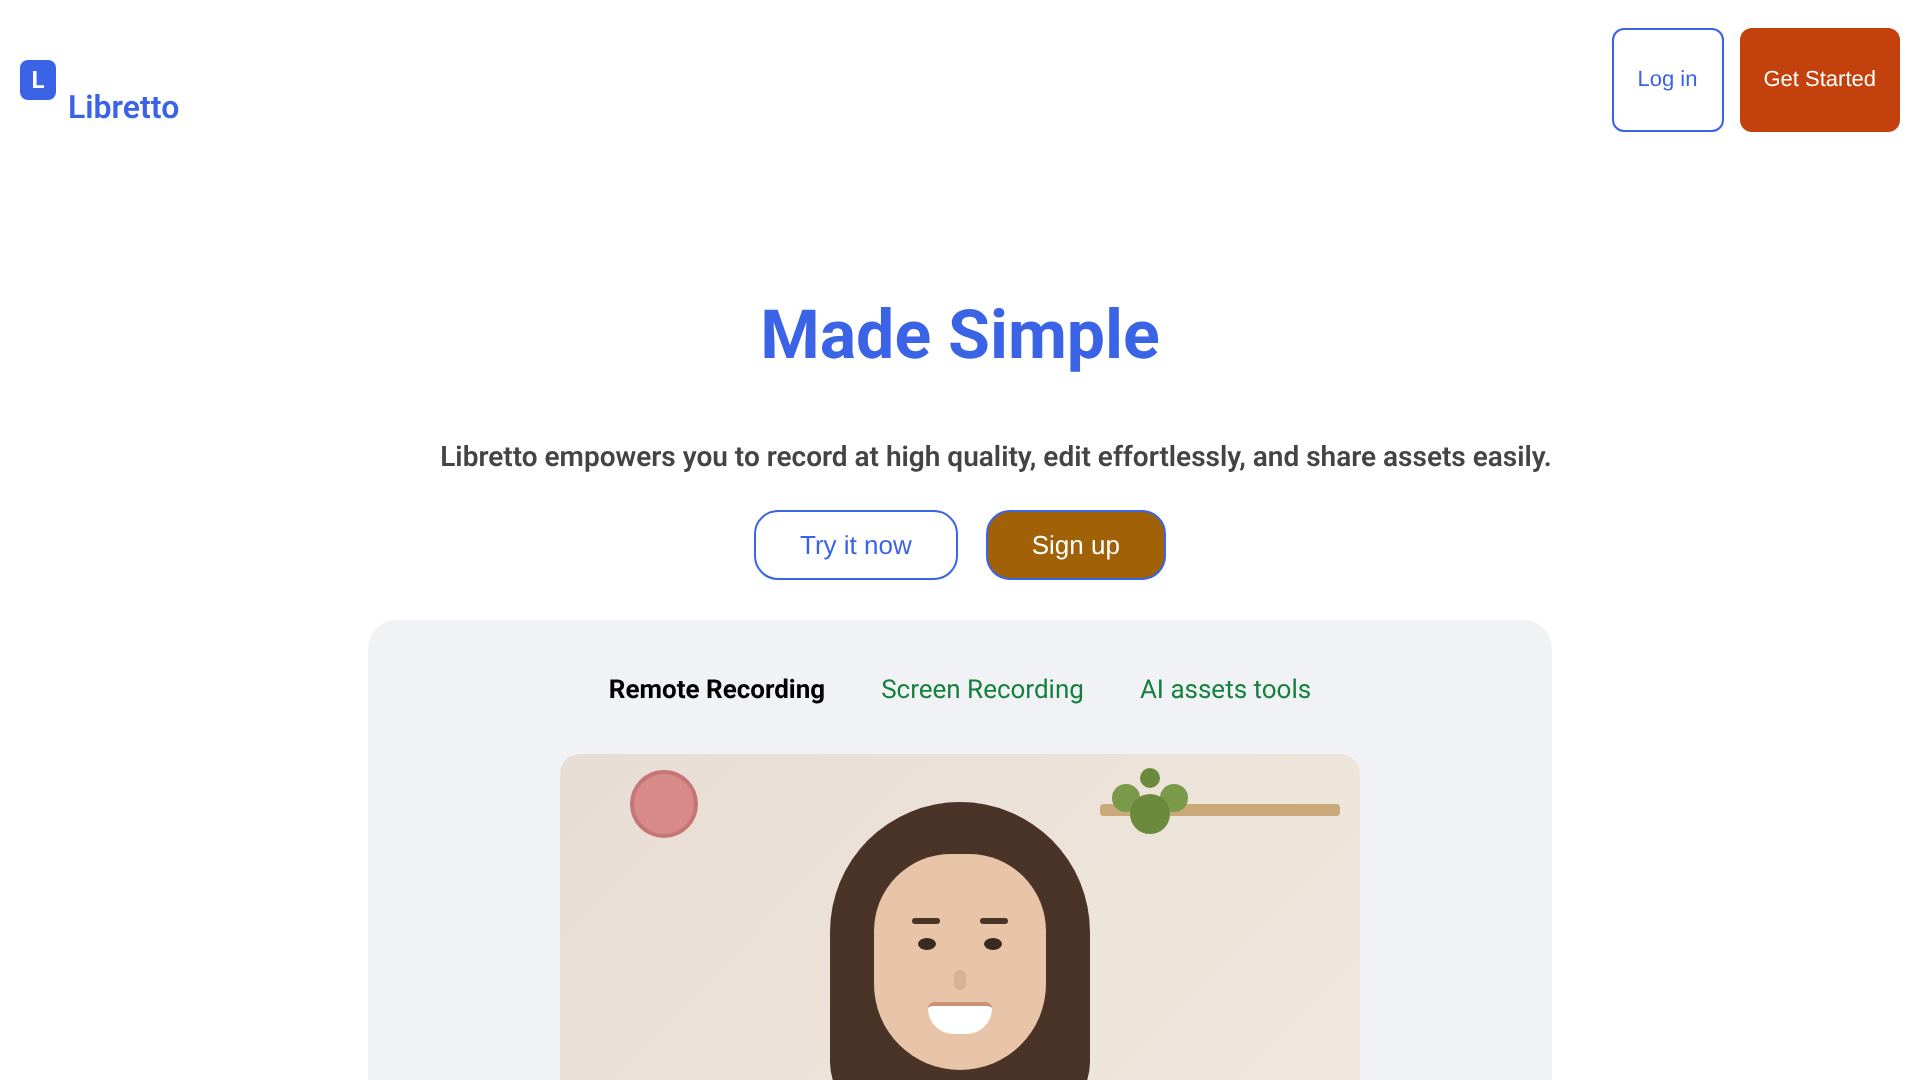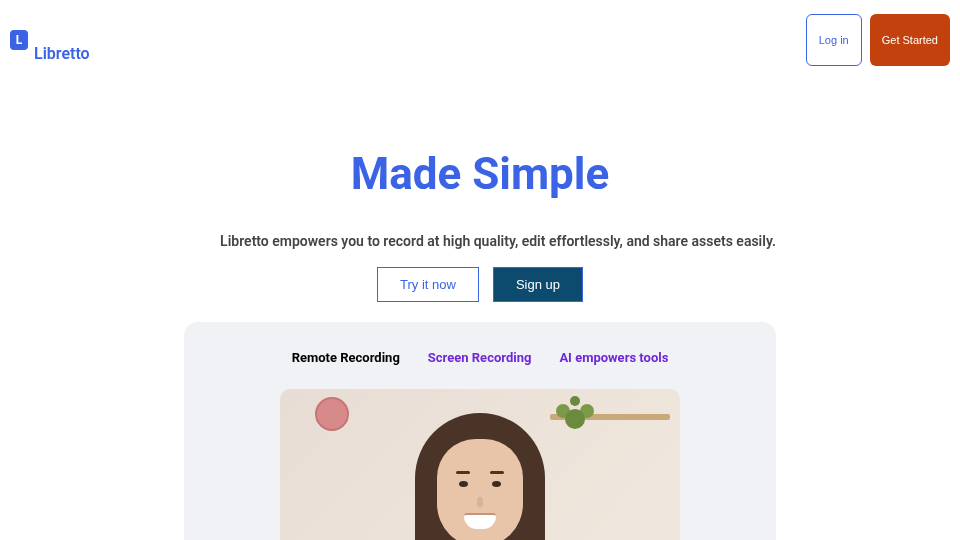--- a/index.html
+++ b/index.html
@@ -64,75 +64,75 @@
       text-align: center;
       padding-top: 40px;
     }
     .hero h1 {
       font-size: 42px;
       font-weight: 700;
       color: #000;
       line-height: 1.2;
     }
     .hero h2 {
-      font-size: 44px;
+      font-size: 34px;
       font-weight: 700;
       color: #3a63e6;
       margin-top: 28px;
       line-height: 1.2;
     }
     .hero-sub {
       margin-top: 32px;
       font-size: 14px;
       font-weight: 600;
       color: #444;
       padding-left: 36px;
     }
     .hero-actions {
       margin-top: 18px;
       display: flex;
       gap: 14px;
       justify-content: center;
     }
     .hero-btn {
-      border-radius: 0;
+      border-radius: 12px;
       font-size: 13px;
       font-weight: 500;
       cursor: pointer;
       padding: 9px 22px;
     }
     .hero-btn-outline {
       background: #fff;
       color: #3a63e6;
       border: 1px solid #3a63e6;
     }
     .hero-btn-primary {
-      background: #0c4a6e;
+      background: #a16207;
       color: #fff;
       border: 1px solid #3a63e6;
     }
     .feature-panel {
       margin: 20px auto 0 auto;
       width: 592px;
       background: #f1f2f6;
       border-radius: 14px;
       padding: 28px 0 0 0;
     }
     .feature-tabs {
       display: flex;
       justify-content: center;
       gap: 28px;
       margin-bottom: 24px;
       align-items: center;
     }
     .feature-tab {
       font-size: 13px;
-      color: #6d28d9;
+      color: #15803d;
       cursor: pointer;
-      font-weight: 700;
+      font-weight: 400;
     }
     .feature-tab.active {
       font-weight: 700;
       color: #000;
     }
     .feature-image {
       margin: 0 auto;
       width: 400px;
       height: 200px;
       border-radius: 10px 10px 0 0;
@@ -238,21 +238,21 @@
   <div class="hero-actions">
     <button class="hero-btn hero-btn-outline">Try it now</button>
     <button class="hero-btn hero-btn-primary">Sign up</button>
   </div>
 </div>
 
 <div class="feature-panel">
   <div class="feature-tabs">
     <div class="feature-tab active">Remote Recording</div>
     <div class="feature-tab">Screen Recording</div>
-    <div class="feature-tab">AI empowers tools</div>
+    <div class="feature-tab">AI assets tools</div>
   </div>
   <div class="feature-image">
     <div class="room-bg">
       <div class="clock"></div>
       <div class="shelf"></div>
       <div class="plant"></div>
     </div>
     <div class="person">
       <div class="hair"></div>
 

